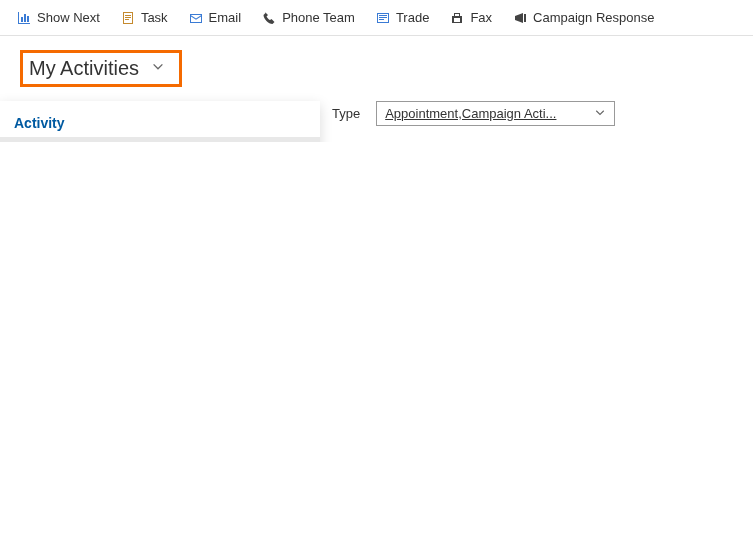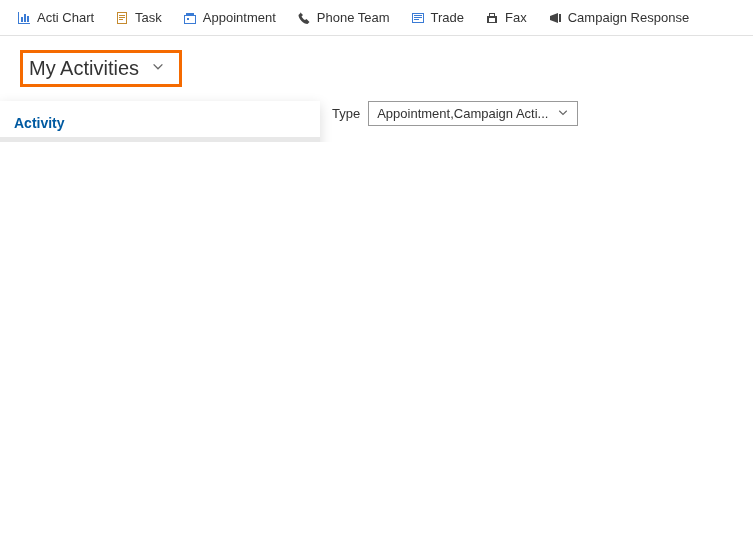--- a/index.html
+++ b/index.html
@@ -6,23 +6,23 @@
 body { font-family: "Segoe UI", Arial, sans-serif; font-size: 13px; color: #333; background: #fff; width: 753px; }
 .toolbar { display: flex; align-items: center; height: 36px; border-bottom: 1px solid #e1e1e1; padding: 0 8px; gap: 4px; }
 .tool-btn { display: flex; align-items: center; gap: 5px; padding: 4px 8px; cursor: pointer; font-size: 13px; color: #333; white-space: nowrap; }
 .tool-btn .icon { width: 16px; height: 16px; display: inline-flex; align-items: center; justify-content: center; }
 .tool-btn .icon svg { width: 16px; height: 16px; }
 .view-header { padding: 14px 0 8px 20px; }
 .view-selector { display: inline-flex; align-items: center; gap: 12px; border: 3px solid #f56a00; padding: 4px 14px 4px 6px; cursor: pointer; }
 .view-selector .title { font-size: 20px; color: #333; }
 .view-selector .chev { font-size: 14px; color: #666; }
 .content { position: relative; padding: 0 20px; }
-.filter-row { display: flex; align-items: center; gap: 8px; margin: 6px 0 16px 0; }
+.filter-row { display: flex; align-items: center; gap: 16px; margin: 6px 0 16px 0; }
 .filter-label { font-size: 13px; color: #333; margin-left: 312px; }
-.filter-select { display: flex; align-items: center; justify-content: space-between; border: 1px solid #999; padding: 4px 8px; width: 210px; font-size: 13px; cursor: pointer; }
+.filter-select { display: flex; align-items: center; justify-content: space-between; border: 1px solid #999; padding: 4px 8px; width: 239px; font-size: 13px; cursor: pointer; text-decoration: underline; }
 .filter-select .chev { font-size: 11px; color: #666; }
 .table-head { position: absolute; top: 46px; left: 20px; right: 20px; display: flex; font-size: 13px; color: #555; }
 .th { display: flex; align-items: center; gap: 4px; cursor: pointer; }
 .th .chev { font-size: 10px; color: #888; }
 .th-regarding { position: absolute; left: 514px; }
 .th-priority { position: absolute; left: 660px; }
 .rows { position: absolute; top: 78px; left: 20px; right: 20px; }
 .row { display: flex; align-items: center; height: 36px; font-size: 13px; }
 .cell-subject { position: absolute; left: 308px; width: 190px; white-space: nowrap; overflow: hidden; text-overflow: ellipsis; }
 .cell-regarding { position: absolute; left: 498px; width: 148px; white-space: nowrap; overflow: hidden; text-overflow: clip; }
@@ -43,37 +43,37 @@
 </head>
 <body>
 
 <div class="toolbar" id="toolbar">
     <div class="tool-btn">
       <span class="icon">
         <svg viewBox="0 0 16 16" width="16" height="16">
           <path d="M2 2v12h12v-1H3V2H2zm3 5h2v5H5V7zm3-3h2v8H8V4zm3 2h2v6h-2V6z" fill="#3a7bd5" stroke-width="1"></path>
         </svg>
       </span>
-      <span>Acti Chart</span>
+      <span>Show Next</span>
     </div>
     <div class="tool-btn">
       <span class="icon">
         <svg viewBox="0 0 16 16" width="16" height="16">
           <path d="M3 2h10v12H3V2zm1 1v10h8V3H4zm1 2h6v1H5V5zm0 2h6v1H5V7zm0 2h4v1H5V9z" fill="#c58a2e" stroke-width="1"></path>
         </svg>
       </span>
       <span>Task</span>
     </div>
     <div class="tool-btn">
       <span class="icon">
         <svg viewBox="0 0 16 16" width="16" height="16">
-          <path d="M4 3h8v2h2v9H2V5h2V3zm0 3H3v7h10V6H4zm1 2h2v2H5V8z" fill="#3a7bd5" stroke-width="1"></path>
-        </svg>
-      </span>
-      <span>Appointment</span>
+          <path d="M2 4h12v9H2V4zm1 1v.3l5 3.2 5-3.2V5H3zm10 1.5L8 9.7 3 6.5V12h10V6.5z" fill="#3a7bd5" stroke-width="1"></path>
+        </svg>
+      </span>
+      <span>Email</span>
     </div>
     <div class="tool-btn">
       <span class="icon">
         <svg viewBox="0 0 16 16" width="16" height="16">
           <path d="M4 2l3 3-1.5 1.5c.8 1.6 2 2.8 3.5 3.5L10.5 9l3 3-2 2c-4 0-9-5-9-9l2-2z" fill="#444" stroke-width="1"></path>
         </svg>
       </span>
       <span>Phone Team</span>
     </div>
     <div class="tool-btn">

